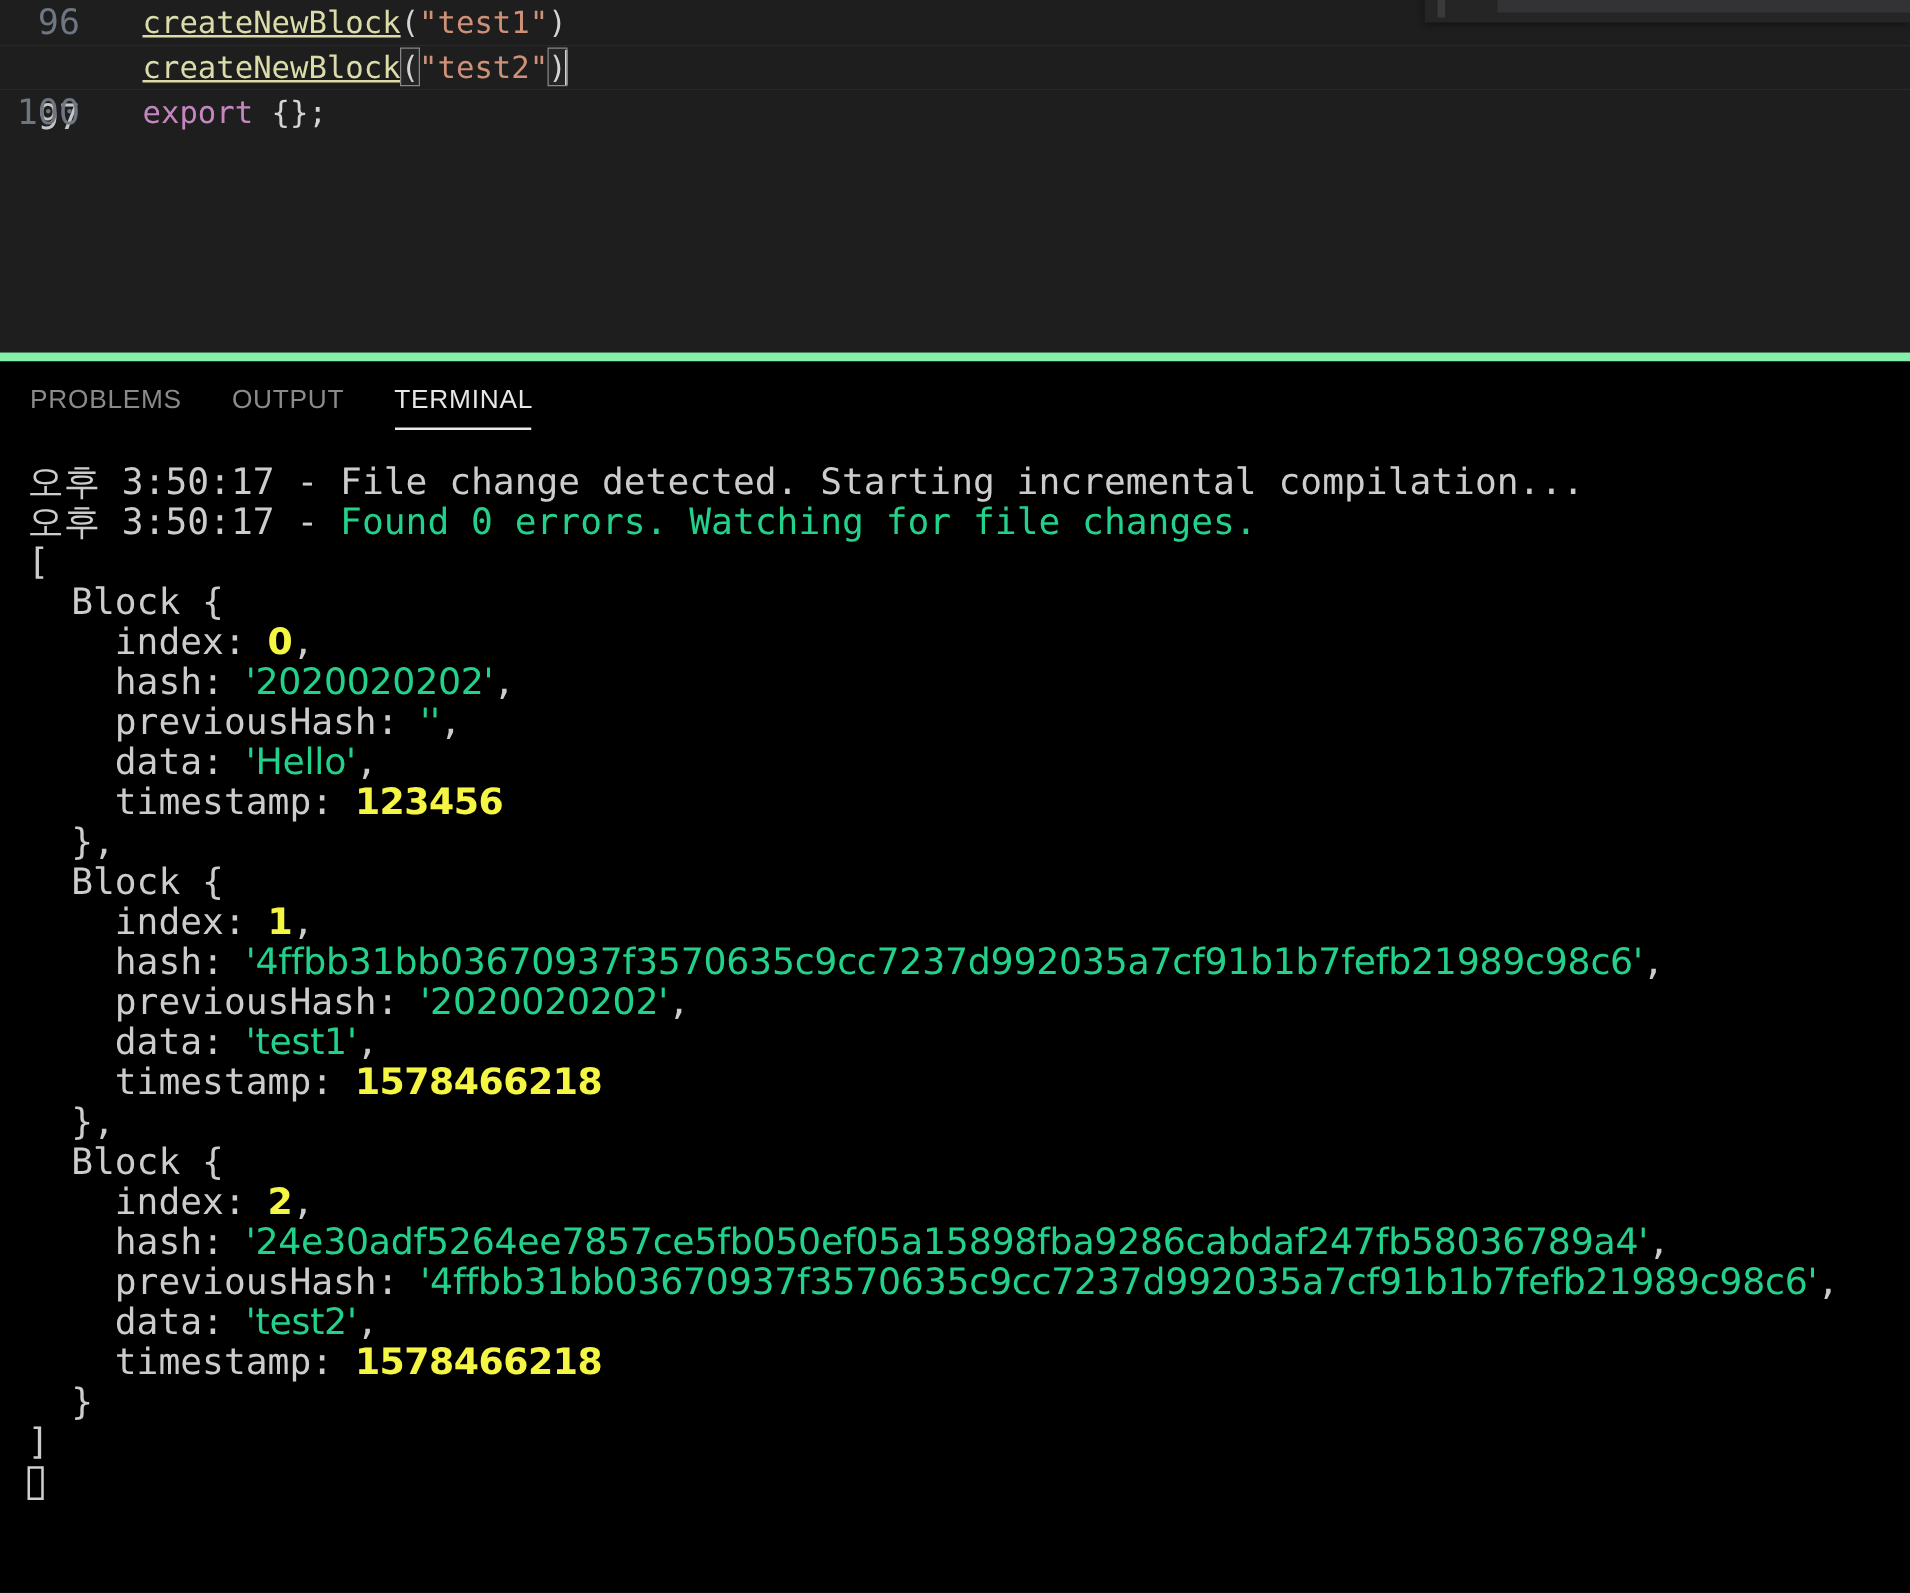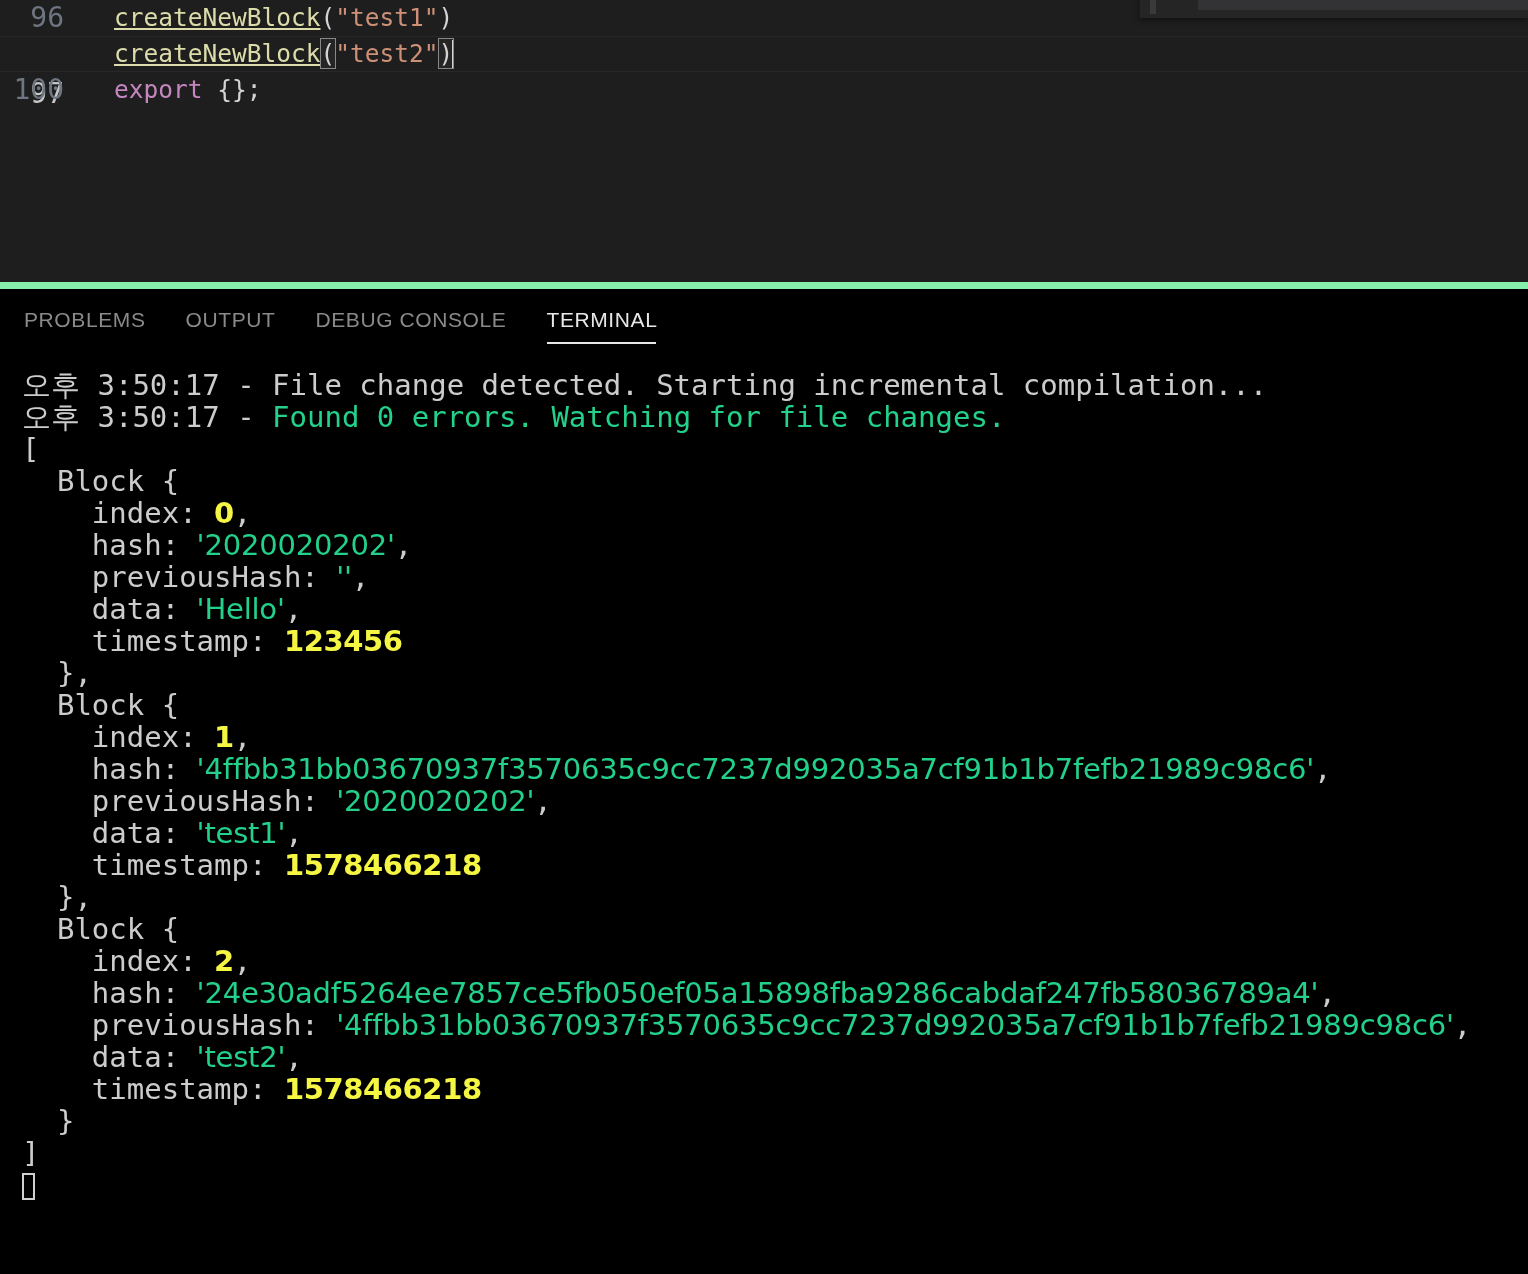--- a/index.html
+++ b/index.html
@@ -179,17 +179,16 @@
 
     <div class="tw-bar"></div>
 
   </div>
 </div>
 
 <div class="panel">
   <div class="panel-tabs" id="panel-tabs">
       <div class="panel-tab">PROBLEMS</div>
       <div class="panel-tab">OUTPUT</div>
-      <div class="panel-tab">DEBUG CONSOLE</div>
       <div class="panel-tab active">TERMINAL</div>
     </div>
   <div class="terminal" id="terminal-body"><div class="t-line"><span class="c-white">오후 3:50:17 - File change detected. Starting incremental compilation...</span></div><div class="t-line"><span class="c-white">오후 3:50:17 - </span><span class="c-green">Found 0 errors. Watching for file changes.</span></div><div class="t-line"><span class="c-white">[</span></div><div class="t-line"><span class="c-white">  Block {</span></div><div class="t-line"><span class="c-white">    index: </span><span class="c-yellow num">0</span><span class="c-white">,</span></div><div class="t-line"><span class="c-white">    hash: </span><span class="c-green hashstr">'2020020202'</span><span class="c-white">,</span></div><div class="t-line"><span class="c-white">    previousHash: </span><span class="c-green hashstr">''</span><span class="c-white">,</span></div><div class="t-line"><span class="c-white">    data: </span><span class="c-green hashstr">'Hello'</span><span class="c-white">,</span></div><div class="t-line"><span class="c-white">    timestamp: </span><span class="c-yellow num">123456</span></div><div class="t-line"><span class="c-white">  },</span></div><div class="t-line"><span class="c-white">  Block {</span></div><div class="t-line"><span class="c-white">    index: </span><span class="c-yellow num">1</span><span class="c-white">,</span></div><div class="t-line"><span class="c-white">    hash: </span><span class="c-green hashstr">'4ffbb31bb03670937f3570635c9cc7237d992035a7cf91b1b7fefb21989c98c6'</span><span class="c-white">,</span></div><div class="t-line"><span class="c-white">    previousHash: </span><span class="c-green hashstr">'2020020202'</span><span class="c-white">,</span></div><div class="t-line"><span class="c-white">    data: </span><span class="c-green hashstr">'test1'</span><span class="c-white">,</span></div><div class="t-line"><span class="c-white">    timestamp: </span><span class="c-yellow num">1578466218</span></div><div class="t-line"><span class="c-white">  },</span></div><div class="t-line"><span class="c-white">  Block {</span></div><div class="t-line"><span class="c-white">    index: </span><span class="c-yellow num">2</span><span class="c-white">,</span></div><div class="t-line"><span class="c-white">    hash: </span><span class="c-green hashstr">'24e30adf5264ee7857ce5fb050ef05a15898fba9286cabdaf247fb58036789a4'</span><span class="c-white">,</span></div><div class="t-line"><span class="c-white">    previousHash: </span><span class="c-green hashstr">'4ffbb31bb03670937f3570635c9cc7237d992035a7cf91b1b7fefb21989c98c6'</span><span class="c-white">,</span></div><div class="t-line"><span class="c-white">    data: </span><span class="c-green hashstr">'test2'</span><span class="c-white">,</span></div><div class="t-line"><span class="c-white">    timestamp: </span><span class="c-yellow num">1578466218</span></div><div class="t-line"><span class="c-white">  }</span></div><div class="t-line"><span class="c-white">]</span></div><div class="t-line"><span class="term-cursor"></span></div></div>
 </div>
 
 </body></html>

